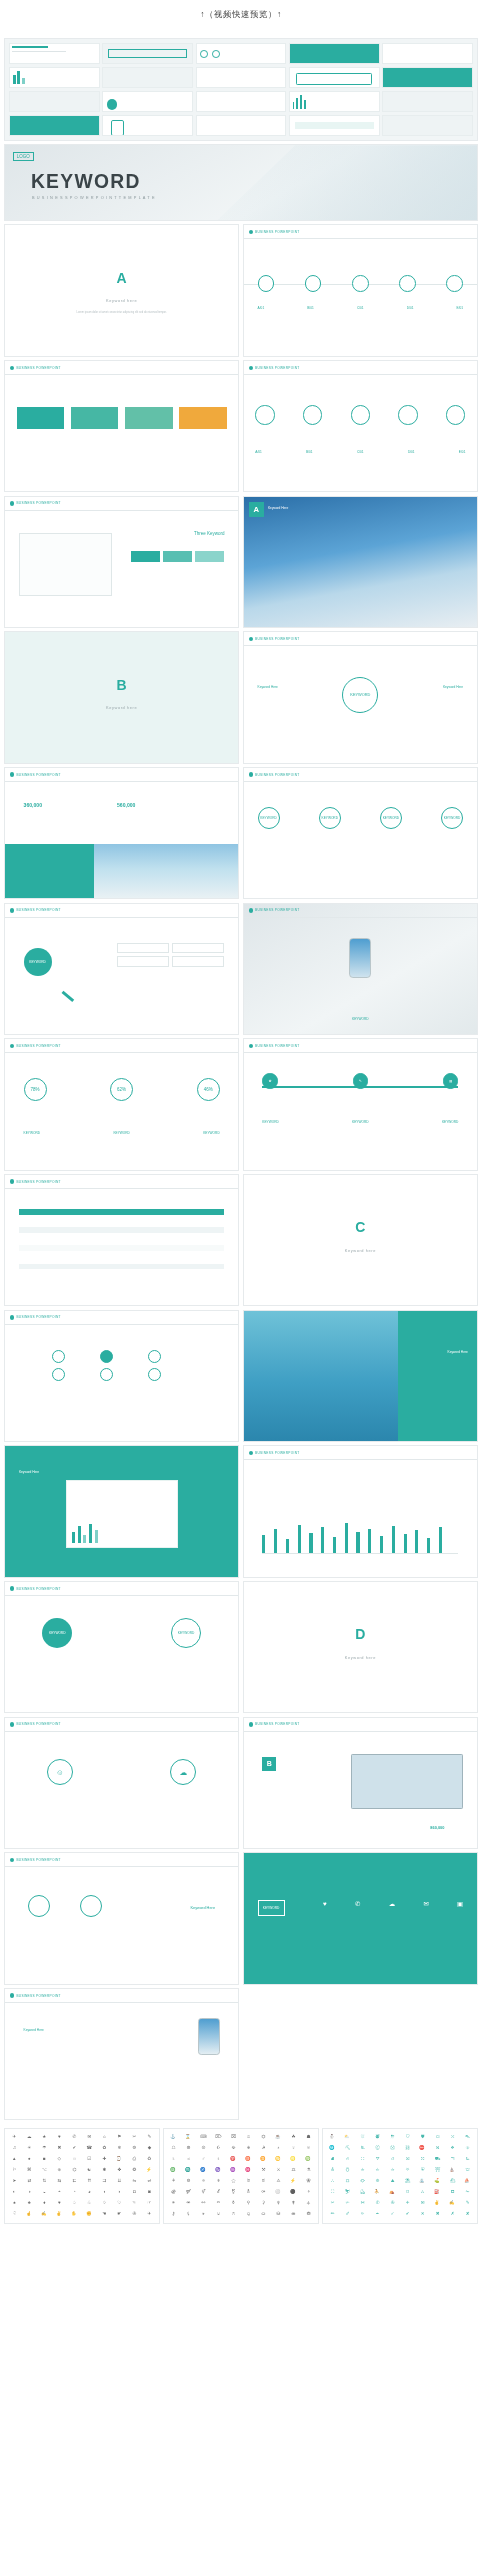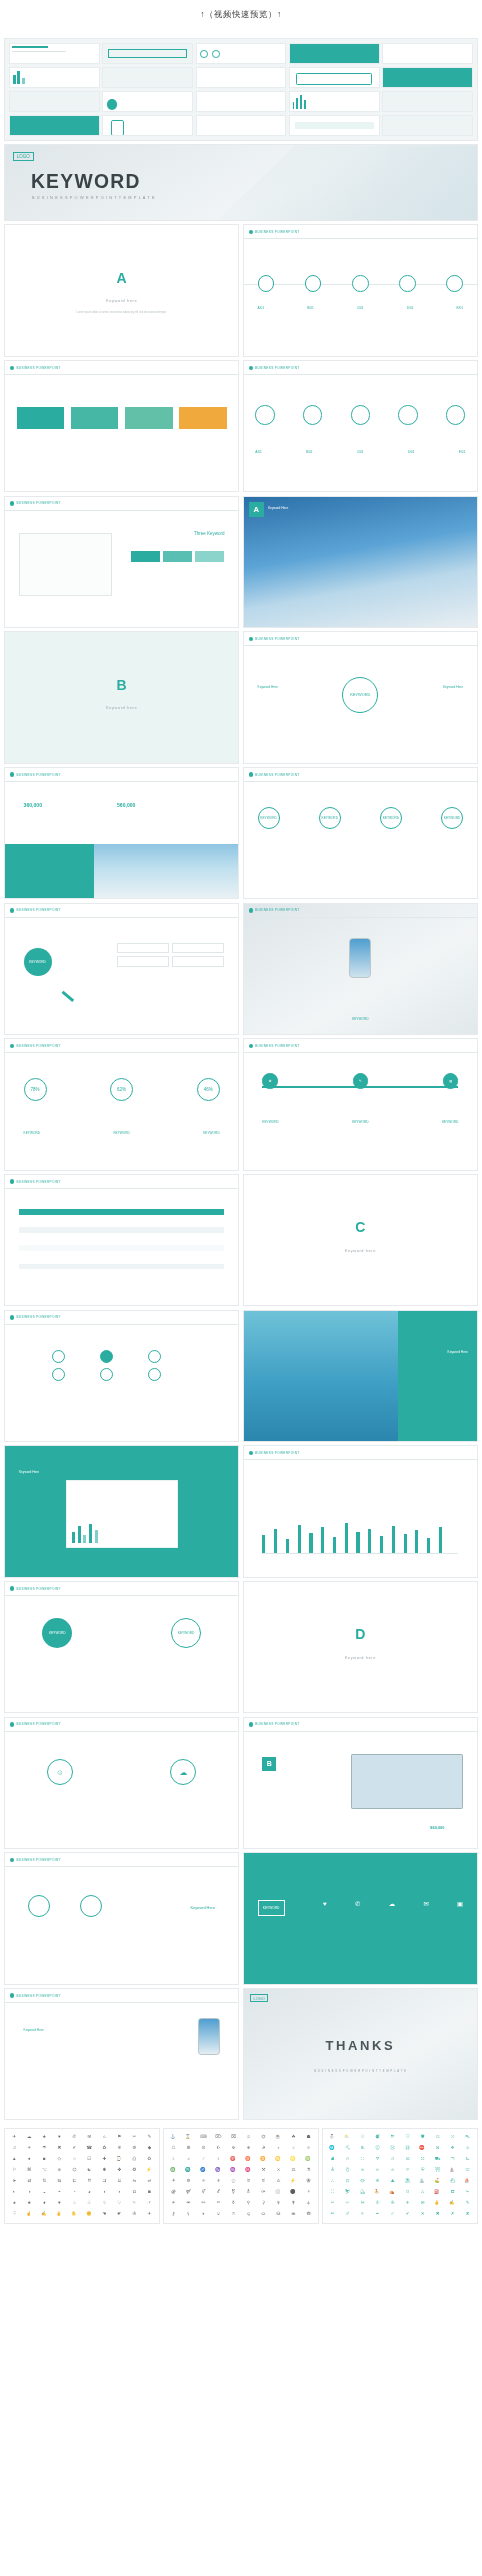--- a/index.html
+++ b/index.html
@@ -538,25 +538,20 @@
     </div>
 
     <div class="slide white-bg">
       <div class="s-logo">
           <span class="dot"></span>
           <span>BUSINESS POWERPOINT</span>
         </div>
       <div class="s-line"></div>
       <div style="position:absolute;left:8%;top:30%;font-size:3.2px;color:#2aada0">Keyword Here</div>
       <div style="position:absolute;right:8%;top:22%;width:22px;height:37px;border:1.3px solid #b9c6ca;border-radius:3.2px;background:linear-gradient(180deg,#4f9ed0,#e3eef3)"></div>
-    </div>
-    <div class="slide photo-grey">
-      <div style="position:absolute;left:6.4px;top:5.1px;font-size:3.9px;color:#2aada0;border:0.6px solid #2aada0;padding:0.6px 2.6px">LOGO</div>
-      <div style="position:absolute;left:0;right:0;top:38%;text-align:center;font-size:13px;letter-spacing:2.6px;color:#4a565a;font-weight:bold">THANKS</div>
-      <div style="position:absolute;left:0;right:0;top:62%;text-align:center;font-size:2.6px;color:#8b989c;letter-spacing:0.6px">B U S I N E S S   P O W E R P O I N T   T E M P L A T E</div>
     </div>
 
   </div>
 
   <div class="iconsheet">
     <div class="iconpanel">
       <span>✈</span>
         <span>☁</span>
         <span>★</span>
         <span>♥</span>

